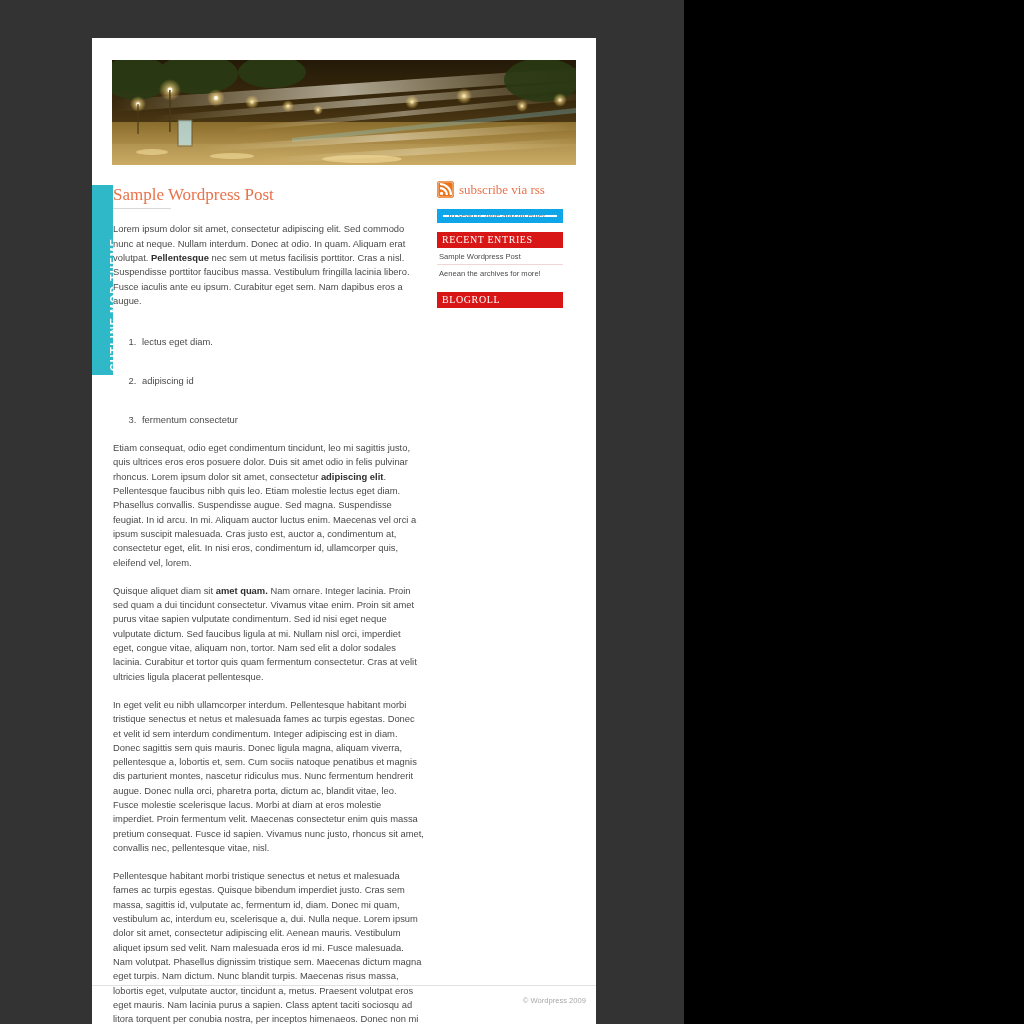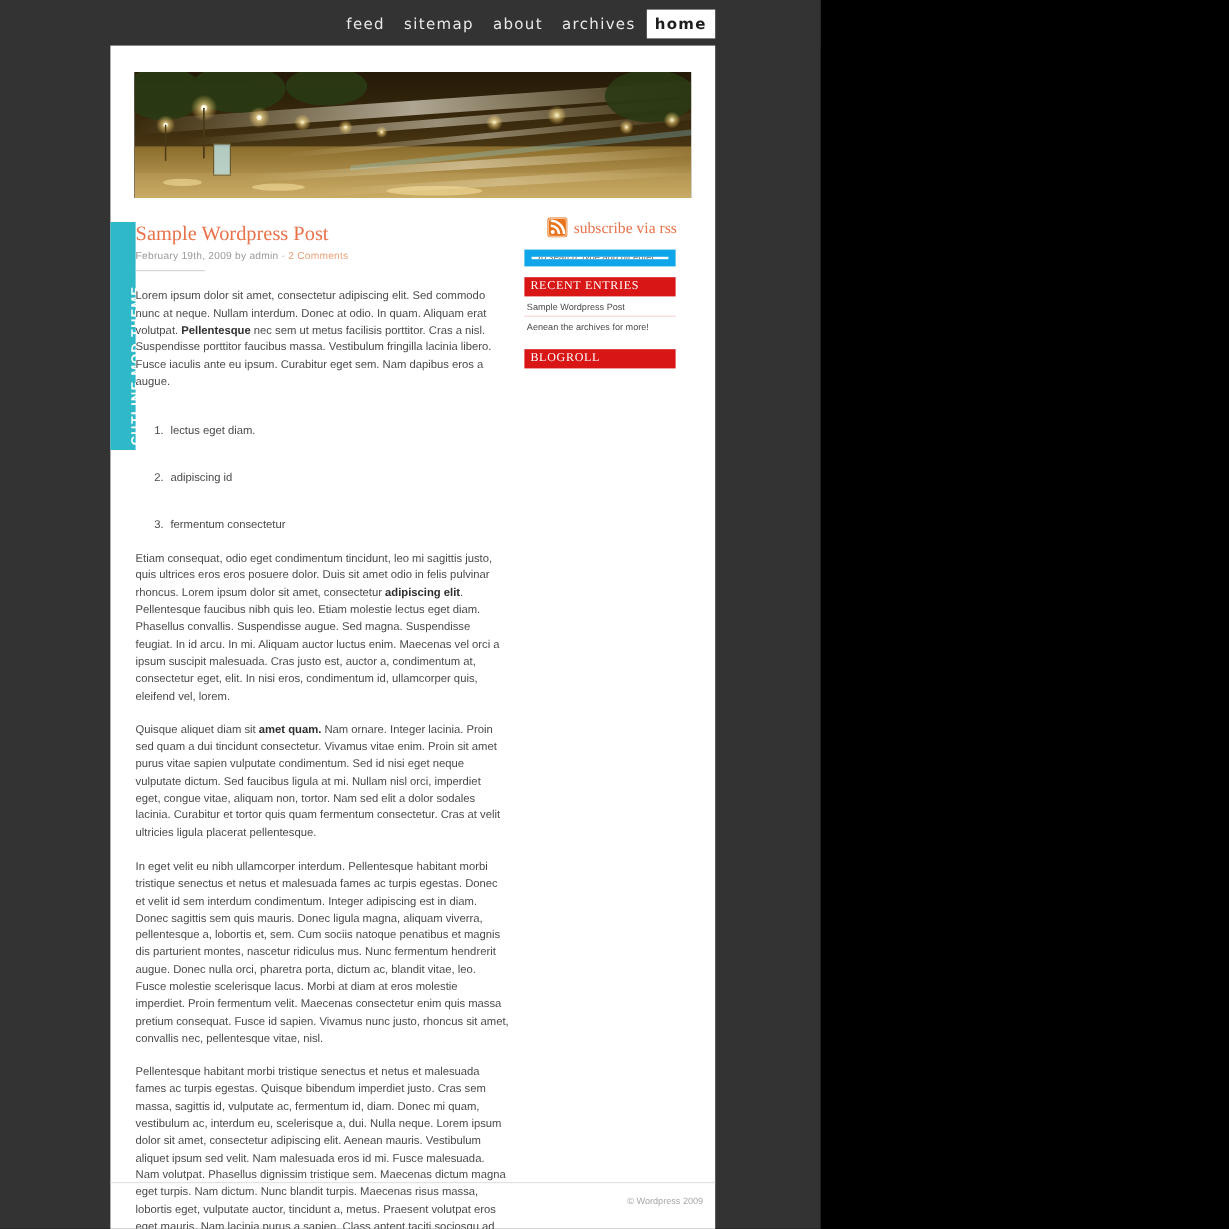--- a/index.html
+++ b/index.html
@@ -127,21 +127,21 @@
     display: flex;
     justify-content: space-between;
     align-items: flex-start;
   }
 
   
   #sidebar {
     position: absolute; left: 345px; top: 143px;
     width: 127px;
   }
-  #rss-row { display: flex; align-items: center; margin-bottom: 6px; justify-content: flex-end; }
+  #rss-row { display: flex; align-items: center; margin-bottom: 6px; }
   #rss-icon { width: 17px; height: 17px; margin-right: 5px; }
   #rss-label {
     font-family: "Liberation Serif", serif;
     font-size: 13px;
     color: #e8724a;
   }
   #search-input {
     width: 126px; height: 14px;
     border: 6px solid #0ea5e9;
     background: #fdfdfd;
@@ -180,27 +180,20 @@
     font-size: 7.6px;
     color: #a8a8a8;
     text-align: right;
   }
 </style>
 </head>
 <body>
 
 <div id="viewport">
 
-  <div id="topnav">
-      <a class="nav-item" href="#">feed</a>
-      <a class="nav-item" href="#">sitemap</a>
-      <a class="nav-item" href="#">about</a>
-      <a class="nav-item" href="#">archives</a>
-      <a class="nav-item active" href="#">home</a>
-    </div>
 
   <div id="page">
 
     <div id="header-image">
       <svg viewBox="0 0 464 105" preserveAspectRatio="none">
         <defs>
           <linearGradient id="skyg" x1="0" y1="0" x2="0" y2="1">
             <stop offset="0" stop-color="#241a08"></stop>
             <stop offset="0.45" stop-color="#3d2c0e"></stop>
             <stop offset="1" stop-color="#6b5220"></stop>
@@ -265,25 +258,20 @@
         </g>
       </svg>
     </div>
 
     <div id="theme-tab">
       <span>CUTLINE MOD THEME</span>
     </div>
 
     <div id="content">
       <h1 id="post-title">Sample Wordpress Post</h1>
-      <div id="post-meta">
-        <span>February 19th, 2009 by admin</span>
-        <span>·</span>
-        <span class="comments-link">2 Comments</span>
-      </div>
       <div id="meta-rule"></div>
 
       <div id="paras-a">
           <p class="para"><span>Lorem ipsum dolor sit amet, consectetur adipiscing elit. Sed commodo nunc at neque. Nullam interdum. Donec at odio. In quam. Aliquam erat volutpat. </span><b>Pellentesque</b><span> nec sem ut metus facilisis porttitor. Cras a nisl. Suspendisse porttitor faucibus massa. Vestibulum fringilla lacinia libero. Fusce iaculis ante eu ipsum. Curabitur eget sem. Nam dapibus eros a augue.</span></p>
         </div>
       <ol class="post-list" id="post-ol">
           <li>lectus eget diam.</li>
           <li>adipiscing id</li>
           <li>fermentum consectetur</li>
         </ol>

